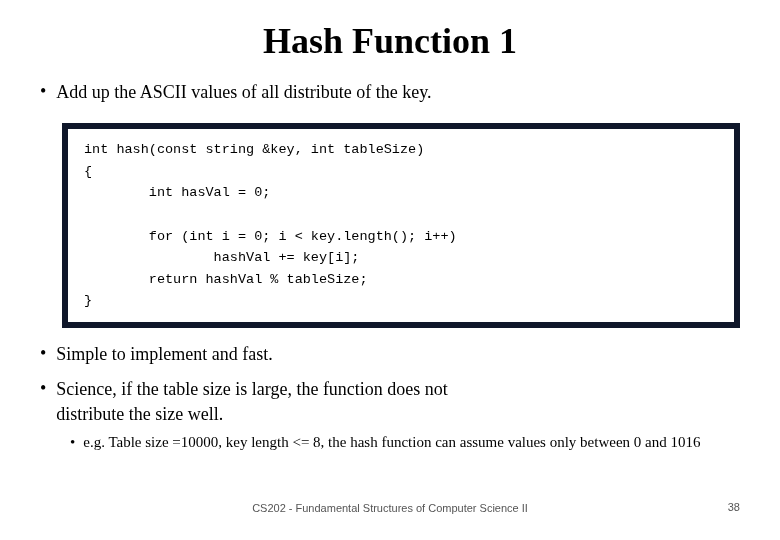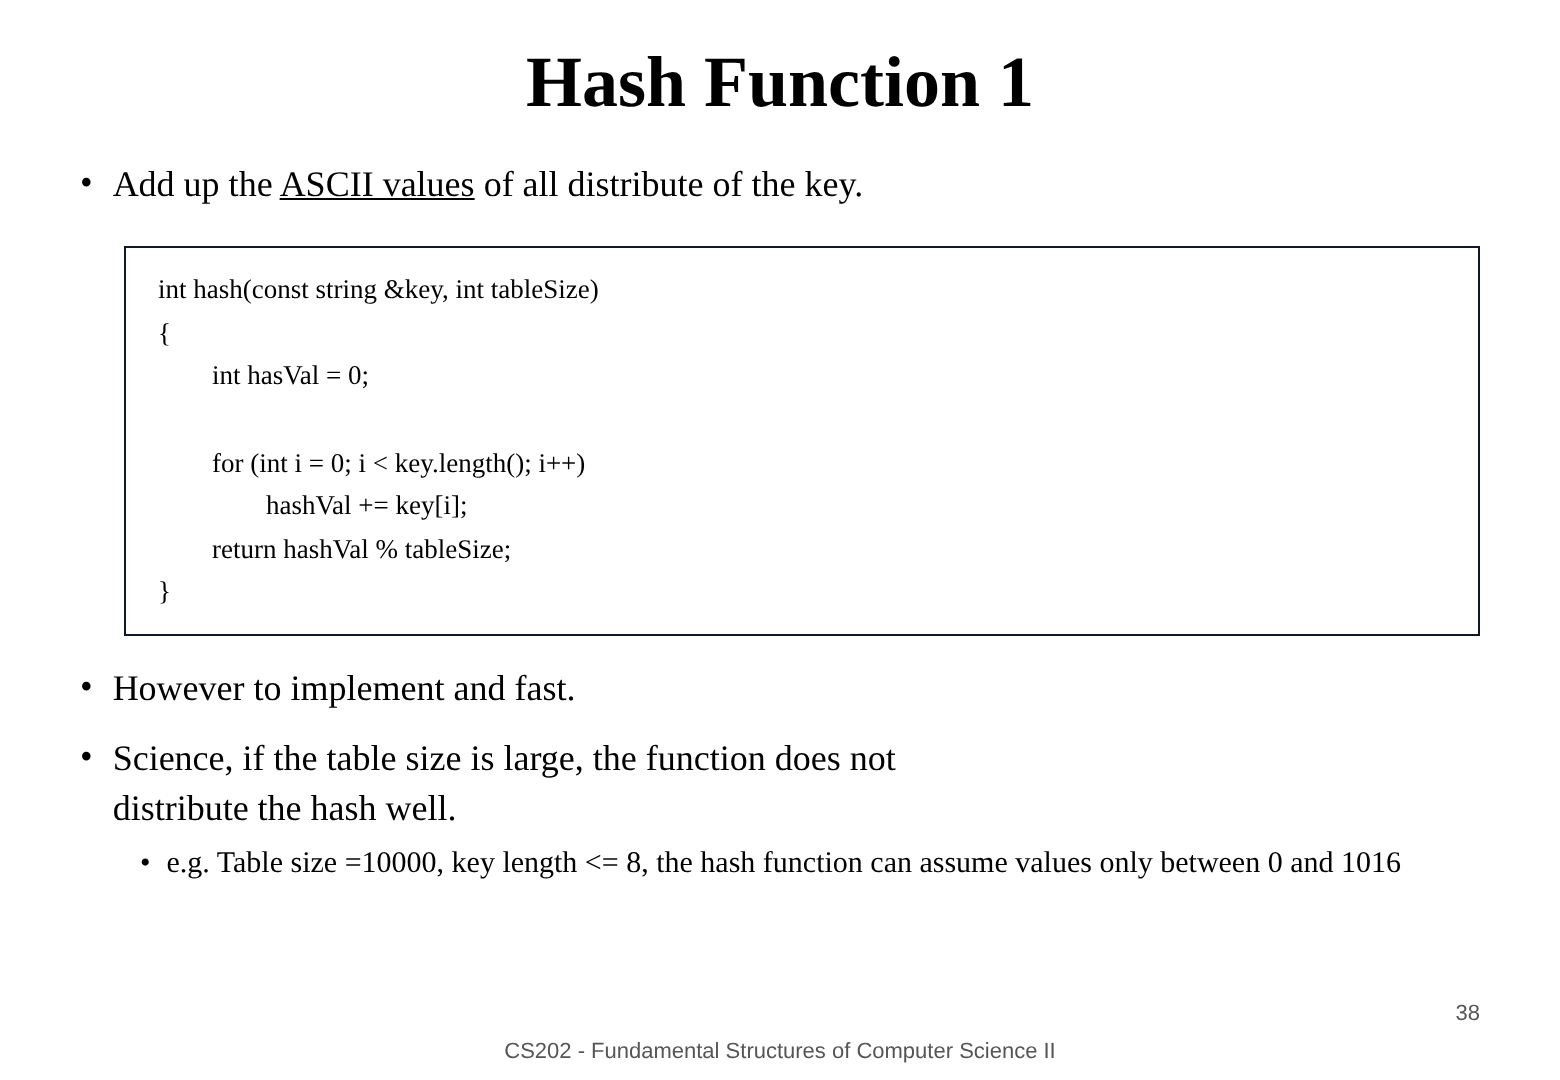--- a/index.html
+++ b/index.html
@@ -47,29 +47,28 @@
       font-size: 18px;
       margin-top: 1px;
     }
 
     .bullet-text {
       font-size: 18px;
       line-height: 1.4;
     }
 
     .underline {
-      text-decoration: underline;
     }
 
     .code-block {
-      border: 1px solid #0f172a;
+      border: 6px solid #0f172a;
       background: #ffffff;
       padding: 10px 16px;
       margin: 8px 0 14px 22px;
-      font-family: Liberation Serif, serif;
+      font-family: Liberation Mono, monospace;
       font-size: 13.5px;
       line-height: 1.6;
       white-space: pre;
     }
 
     .sub-bullet-list {
       list-style: none;
       padding: 0;
       margin-top: 4px;
       margin-left: 30px;
@@ -82,21 +81,21 @@
       line-height: 1.4;
     }
 
     .sub-bullet-dot {
       margin-right: 8px;
       font-size: 15px;
     }
 
     .footer {
       position: absolute;
-      bottom: 8px;
+      bottom: 26px;
       left: 0;
       right: 0;
       display: flex;
       justify-content: center;
       align-items: center;
     }
 
     .footer-text {
       font-size: 11px;
       color: #555;
@@ -136,28 +135,28 @@
 
         for (int i = 0; i &lt; key.length(); i++)
                 hashVal += key[i];
         return hashVal % tableSize;
 }</div>
 
   <ul class="bullet-list">
 
     <li class="bullet-item">
       <span class="bullet-dot">•</span>
-      <span class="bullet-text">However to implement and fast.</span>
+      <span class="bullet-text">Simple to implement and fast.</span>
     </li>
 
     <li class="bullet-item" style="margin-bottom:4px;">
       <span class="bullet-dot">•</span>
       <span class="bullet-text">
         <span>Science, if the table size is large, the function does not</span><br>
-        <span>distribute the hash well.</span>
+        <span>distribute the size well.</span>
       </span>
     </li>
 
     <li>
       <ul class="sub-bullet-list">
         <li class="sub-bullet-item">
           <span class="sub-bullet-dot">•</span>
           <span>e.g. Table size =10000, key length &lt;= 8, the hash function can assume values only between 0 and 1016</span>
         </li>
       </ul>

